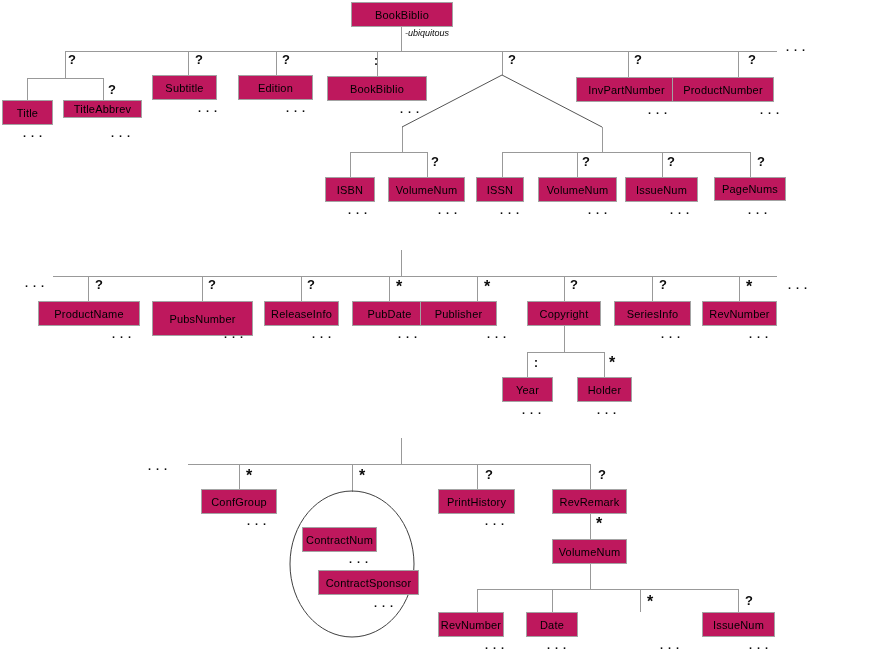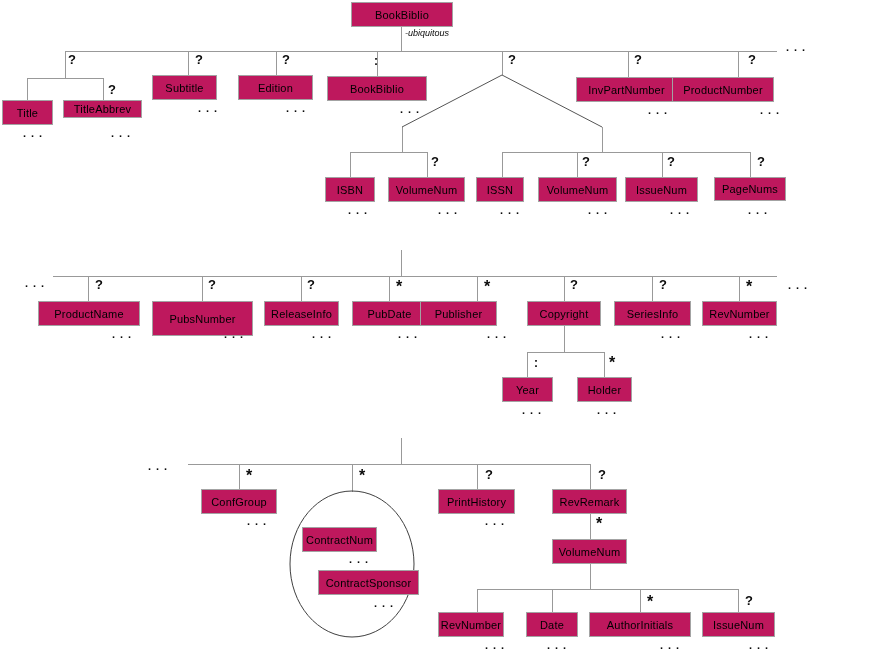--- a/index.html
+++ b/index.html
@@ -198,21 +198,20 @@
   <div class="dots" style="left:374px;top:598px">...</div>
 
   <div class="sym star" style="left:596px;top:518px">*</div>
   <div class="n" style="left:552px;top:539px;width:75px;height:25px">VolumeNum</div>
 
   <div class="sym star" style="left:647px;top:596px">*</div>
   <div class="sym" style="left:745px;top:594px">?</div>
 
   <div class="n" style="left:438px;top:612px;width:66px;height:25px">RevNumber</div>
   <div class="n" style="left:526px;top:612px;width:52px;height:25px">Date</div>
-  <div class="n" style="left:589px;top:612px;width:102px;height:25px">AuthorInitials</div>
   <div class="n" style="left:702px;top:612px;width:73px;height:25px">IssueNum</div>
 
   <div class="dots" style="left:485px;top:640px">...</div>
   <div class="dots" style="left:547px;top:640px">...</div>
   <div class="dots" style="left:660px;top:640px">...</div>
   <div class="dots" style="left:749px;top:640px">...</div>
 
 </div>
 
 </body></html>

